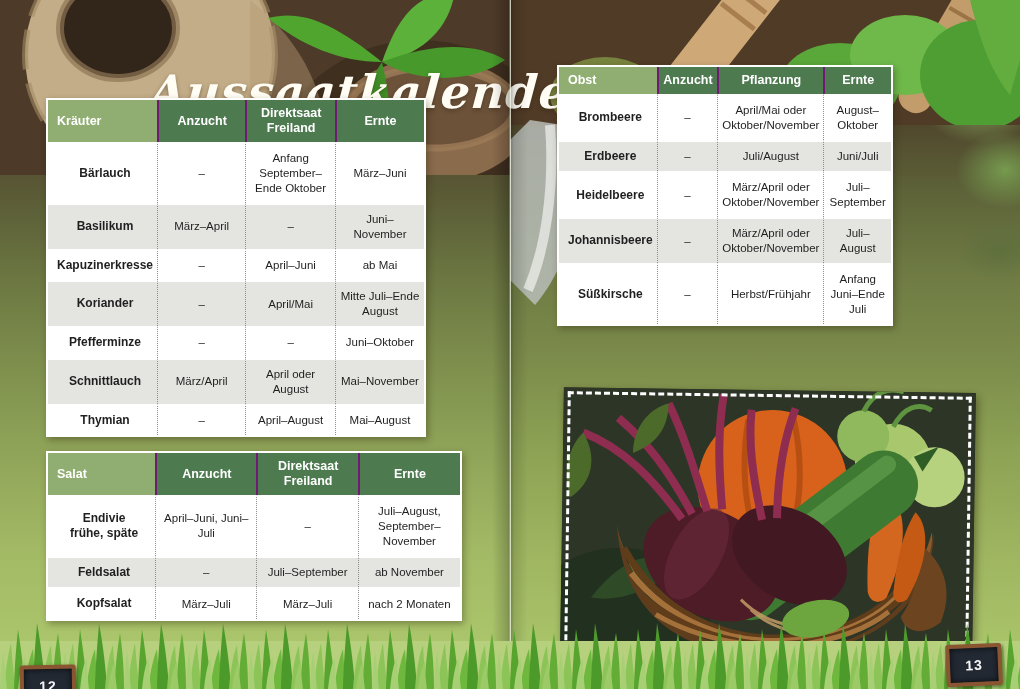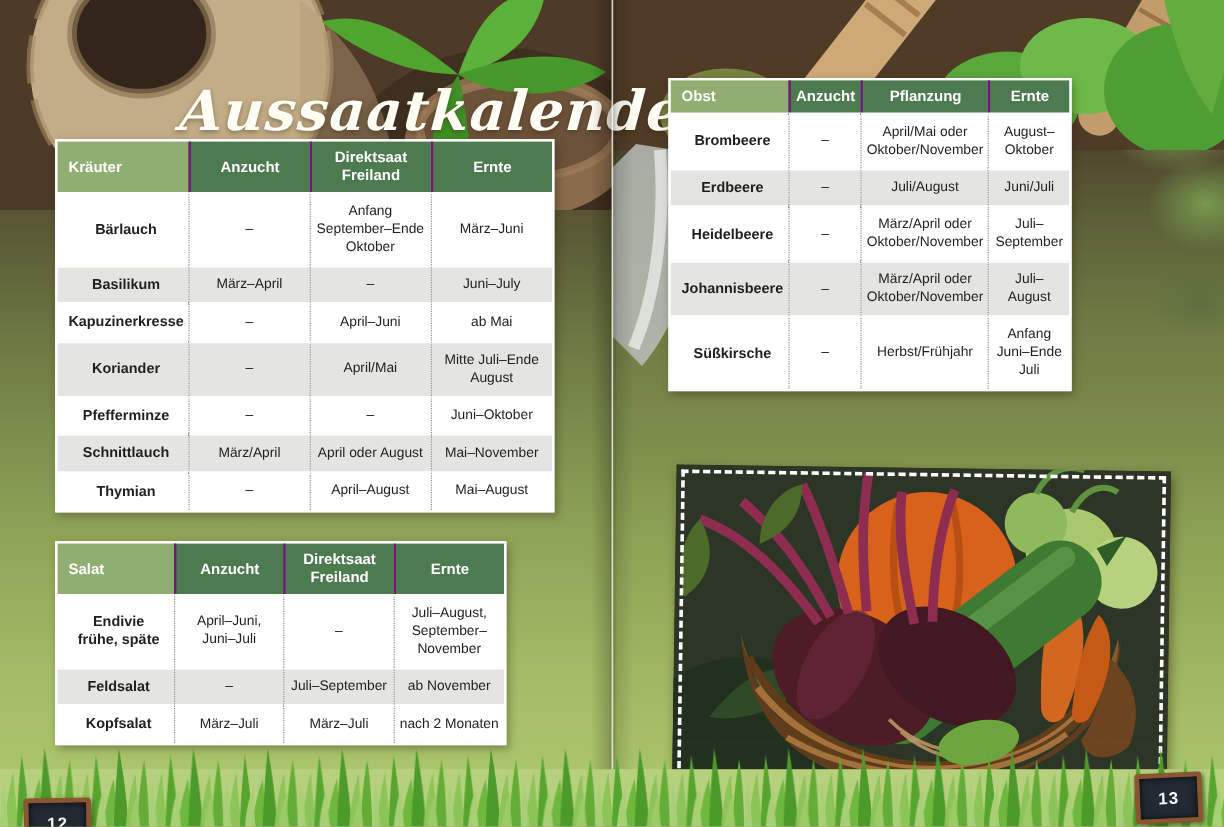--- a/index.html
+++ b/index.html
@@ -36,22 +36,22 @@
   
   .title{
     position:absolute;left:150px;top:36px;width:350px;z-index:4;
     font-family:"DejaVu Serif",serif;font-style:italic;font-weight:bold;
     font-size:46px;line-height:1.1;color:#fffdf4;text-align:center;
     letter-spacing:1px;text-shadow:0 2px 4px rgba(50,35,15,.45);
     transform:skewX(-4deg);
   }
   
   .table-wrap{position:absolute;z-index:4;}
-  .tw-kraeuter{left:46px;top:116px;width:416px;}
-  .tw-salat{left:46px;top:451px;width:376px;}
+  .tw-kraeuter{left:46px;top:98px;width:380px;}
+  .tw-salat{left:46px;top:451px;width:416px;}
   .tw-obst{left:557px;top:65px;width:336px;}
   table.cal-table{
     width:100%;border-collapse:separate;border-spacing:0;background:#fff;
     border:2px solid #fff;box-shadow:2px 3px 7px rgba(35,25,5,.35);
   }
   table.cal-table col.c0{width:26%;}
   table.cal-table col.c1{width:24.6%;}
   table.cal-table col.c2{width:24.6%;}
   table.cal-table col.c3{width:24.8%;}
   table.cal-table th{
@@ -172,21 +172,21 @@
           <tr>
             <td>Bärlauch</td>
             <td>–</td>
             <td>Anfang September–Ende Oktober</td>
             <td>März–Juni</td>
           </tr>
           <tr>
             <td>Basilikum</td>
             <td>März–April</td>
             <td>–</td>
-            <td>Juni–July</td>
+            <td>Juni–November</td>
           </tr>
           <tr>
             <td>Kapuzinerkresse</td>
             <td>–</td>
             <td>April–Juni</td>
             <td>ab Mai</td>
           </tr>
           <tr>
             <td>Koriander</td>
             <td>–</td>

